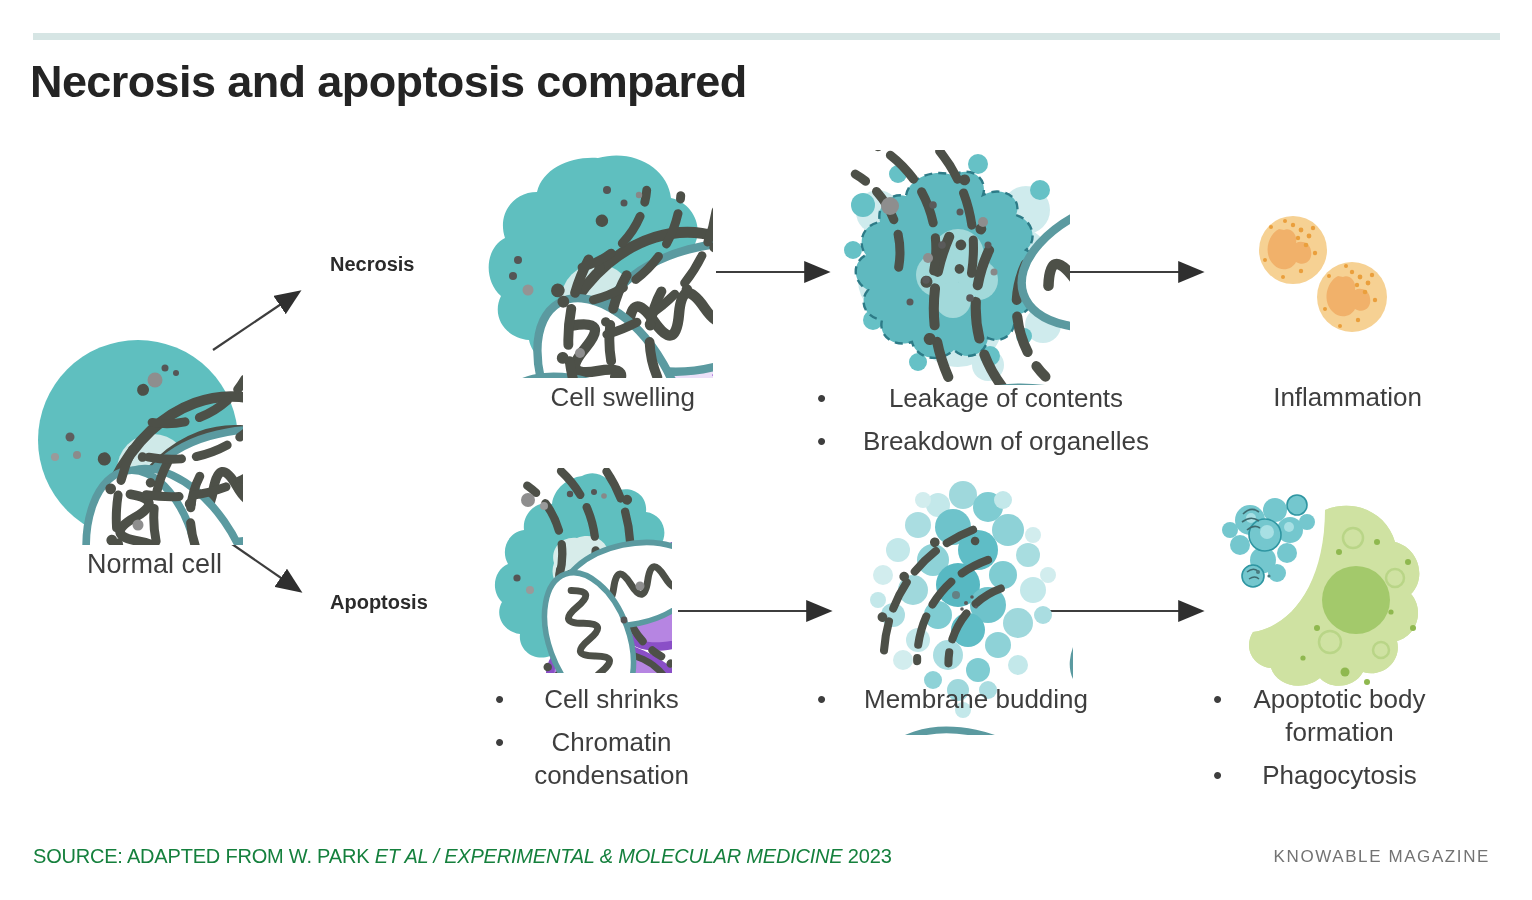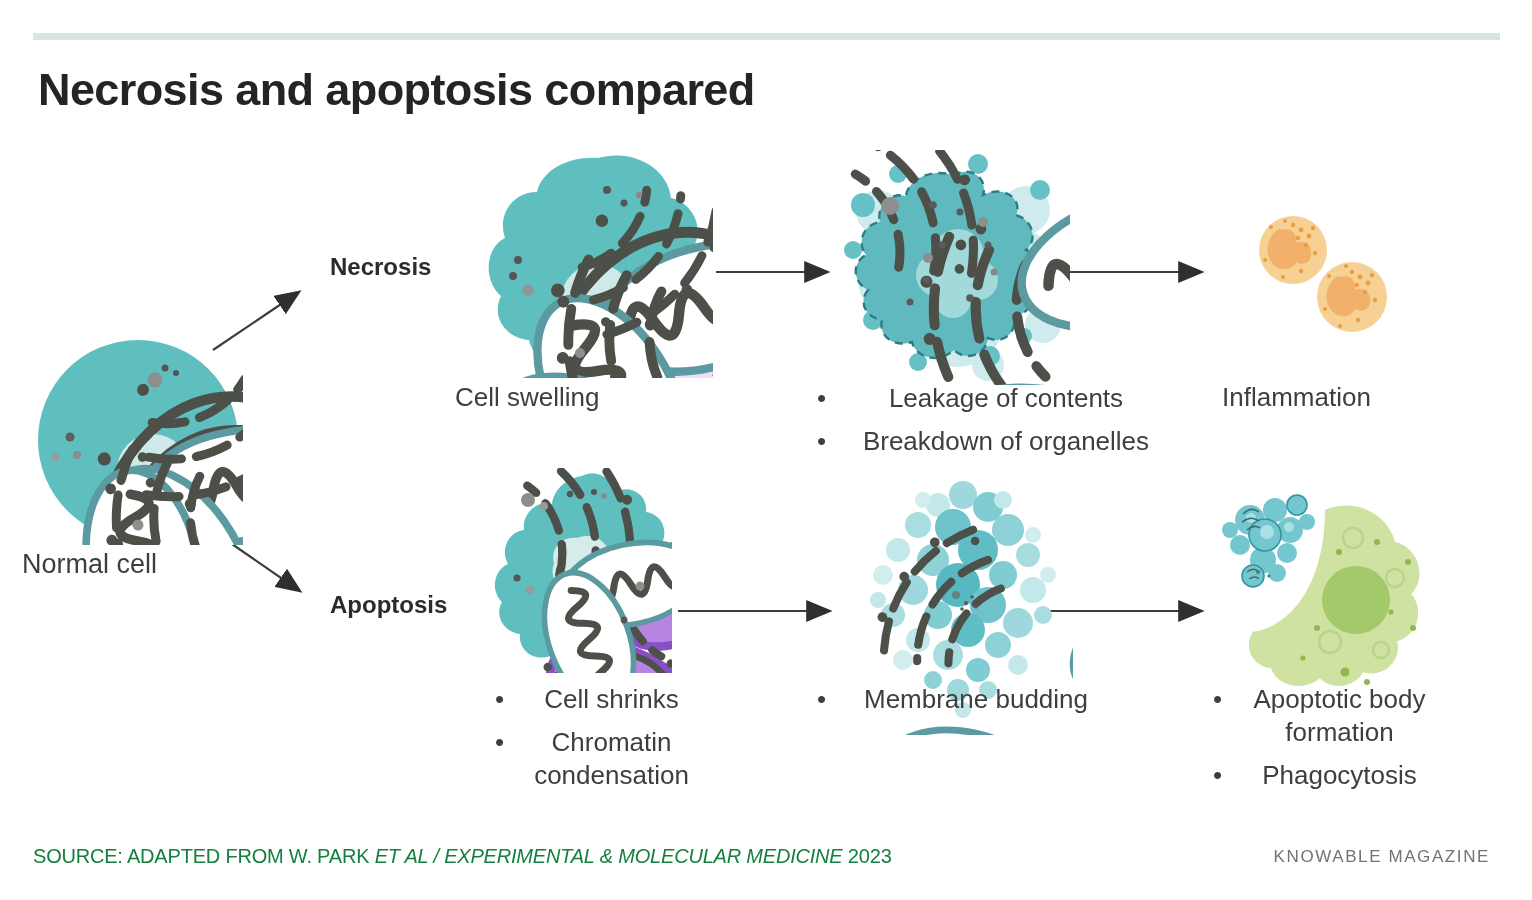--- a/index.html
+++ b/index.html
@@ -1,22 +1,22 @@
 <!DOCTYPE html>
 <html><head>
 <meta charset="utf-8">
 <style>
   html,body{margin:0;padding:0;background:#ffffff;}
   .canvas{position:relative;width:1532px;height:900px;background:#ffffff;
           font-family:"Liberation Sans",sans-serif;overflow:hidden;}
   .top-rule{position:absolute;left:33px;top:33px;width:1467px;height:7px;background:#d6e5e4;}
-  .title{position:absolute;left:30px;top:56px;margin:8px;font-size:45px;font-weight:800;
+  .title{position:absolute;left:30px;top:56px;margin:0;font-size:45px;font-weight:800;
          color:#242424;letter-spacing:-0.6px;}
-  .branch-label{position:absolute;font-size:24px;font-weight:bold;color:#2b2b2b;}
-  .caption{position:absolute;font-size:26px;color:#3e3e3e;text-align:left;}
+  .branch-label{position:absolute;font-size:20px;font-weight:bold;color:#2b2b2b;}
+  .caption{position:absolute;font-size:26px;color:#3e3e3e;text-align:right;}
   .bullets{position:absolute;list-style:none;margin:0;padding:0;font-size:26px;
            color:#3e3e3e;line-height:33px;text-align:center;}
   .bullets li{margin-bottom:10px;padding-left:22px;position:relative;}
   .bullets li::before{content:"\2022";position:absolute;left:2px;color:#3e3e3e;}
   .cell-svg{position:absolute;}
   .arrows{position:absolute;left:0;top:0;width:1532px;height:900px;pointer-events:none;}
   .source{position:absolute;left:33px;top:845px;font-size:20px;color:#15803d;letter-spacing:-0.2px;}
   .source .it{font-style:italic;}
   .credit{position:absolute;top:847px;right:42px;font-size:17px;letter-spacing:1.6px;color:#737373;}
 </style>

